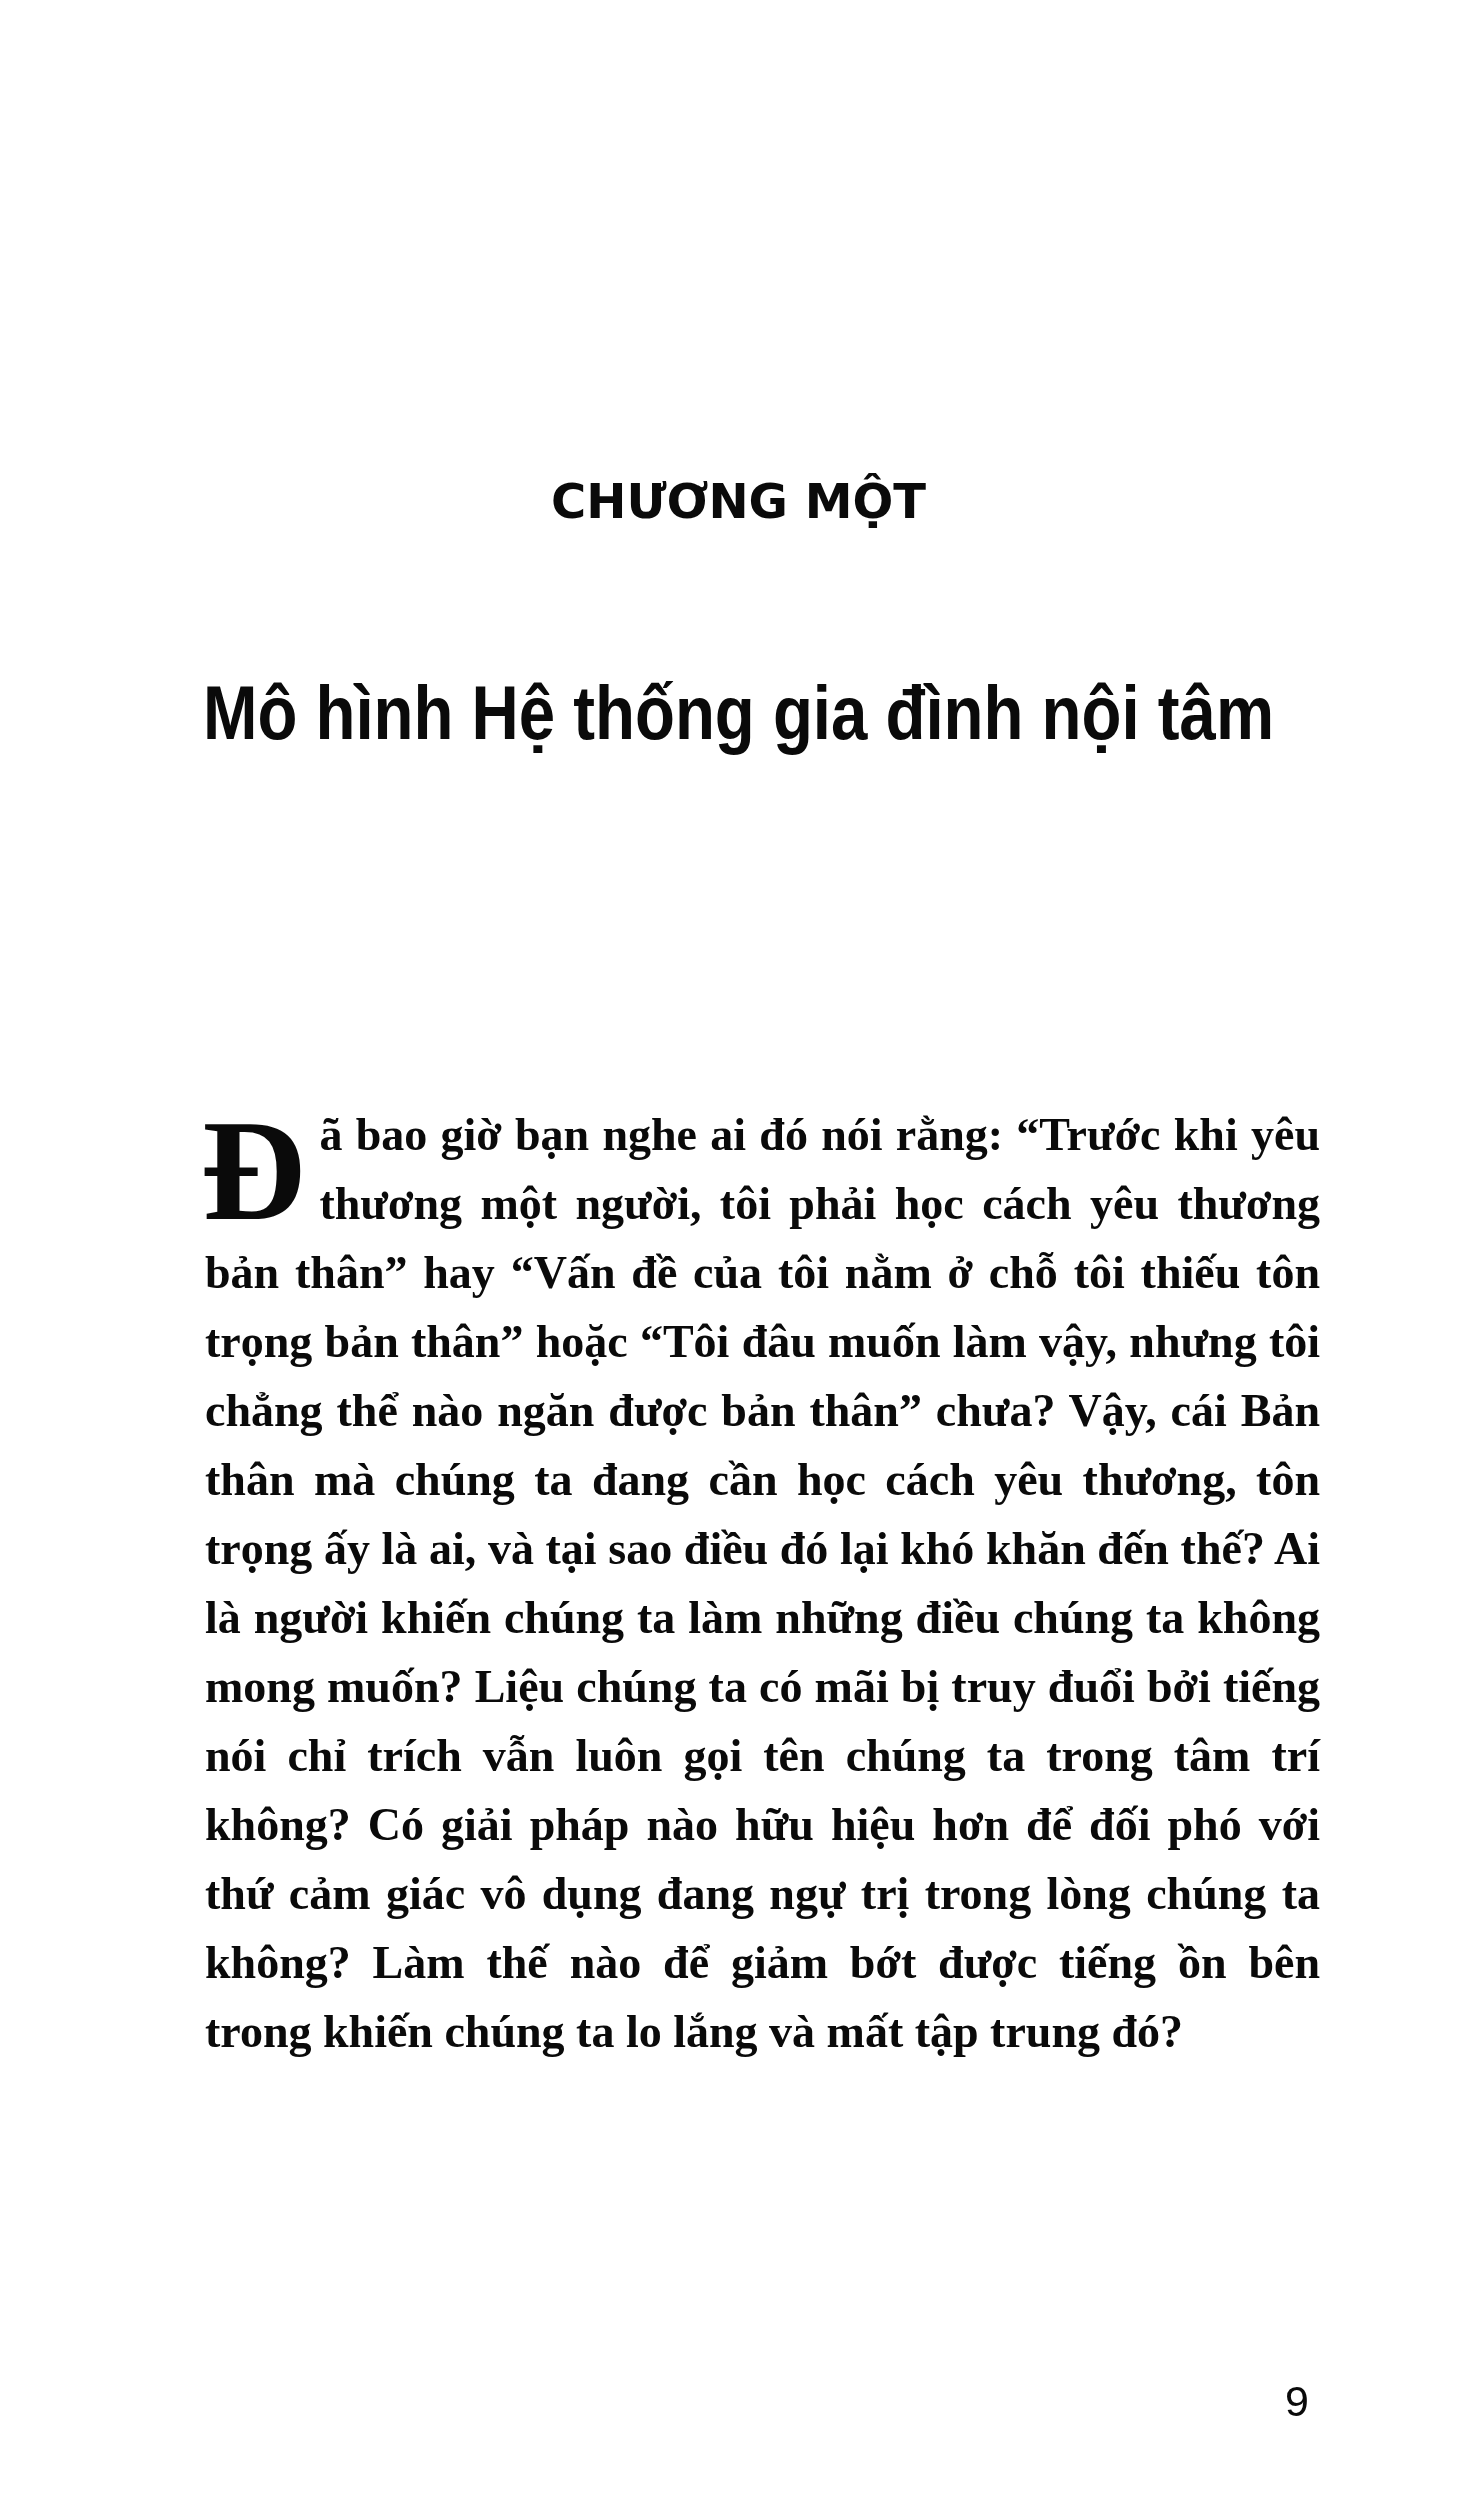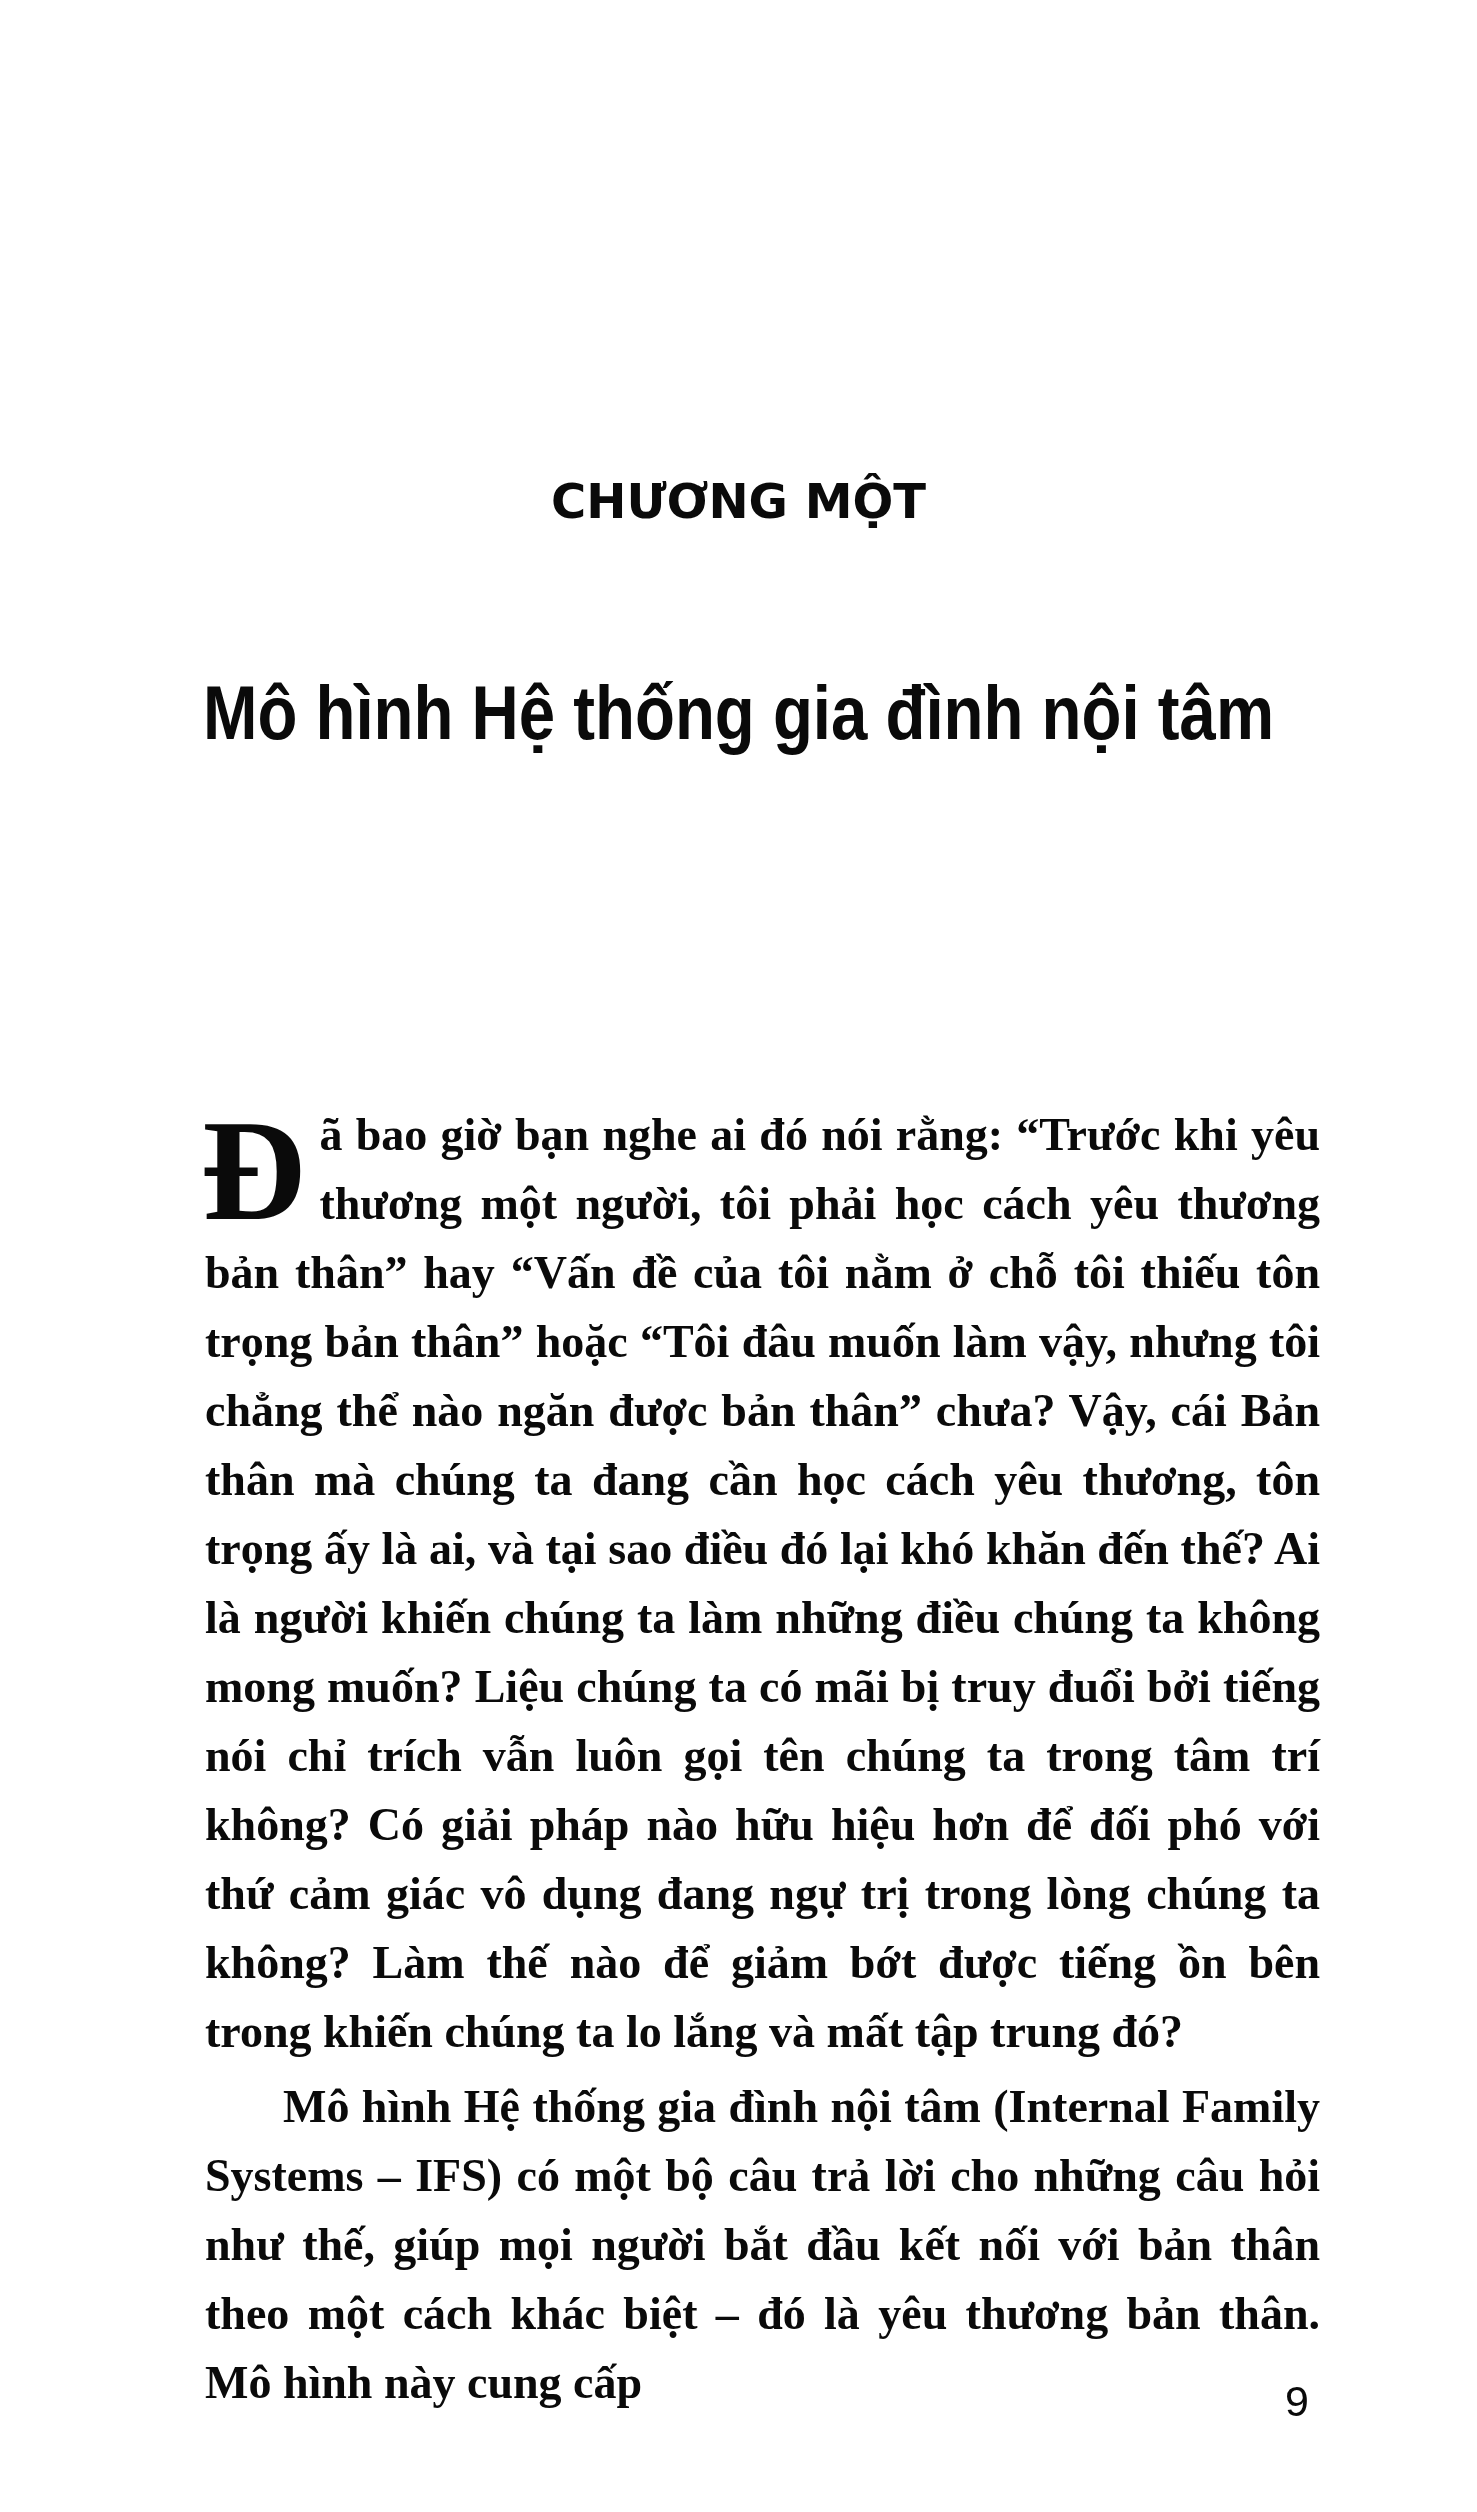--- a/index.html
+++ b/index.html
@@ -30,17 +30,16 @@
   }
 </style>
 </head>
 <body>
 
 <div class="chapter-label">CHƯƠNG MỘT</div>
 <div class="chapter-title">Mô hình Hệ thống gia đình nội tâm</div>
 
 <div class="body-text">
   <p><span class="dropcap">Đ</span><span>ã bao giờ bạn nghe ai đó nói rằng: “Trước khi yêu thương một người, tôi phải học cách yêu thương bản thân” hay “Vấn đề của tôi nằm ở chỗ tôi thiếu tôn trọng bản thân” hoặc “Tôi đâu muốn làm vậy, nhưng tôi chẳng thể nào ngăn được bản thân” chưa? Vậy, cái Bản thân mà chúng ta đang cần học cách yêu thương, tôn trọng ấy là ai, và tại sao điều đó lại khó khăn đến thế? Ai là người khiến chúng ta làm những điều chúng ta không mong muốn? Liệu chúng ta có mãi bị truy đuổi bởi tiếng nói chỉ trích vẫn luôn gọi tên chúng ta trong tâm trí không? Có giải pháp nào hữu hiệu hơn để đối phó với thứ cảm giác vô dụng đang ngự trị trong lòng chúng ta không? Làm thế nào để giảm bớt được tiếng ồn bên trong khiến chúng ta lo lắng và mất tập trung đó?</span></p>
-  <p class="indent">Mô hình Hệ thống gia đình nội tâm (Internal Family Systems – IFS) có một bộ câu trả lời cho những câu hỏi như thế, giúp mọi người bắt đầu kết nối với bản thân theo một cách khác biệt – đó là yêu thương bản thân. Mô hình này cung cấp</p>
 </div>
 
 <div class="page-number">9</div>
 
 
 </body></html>

